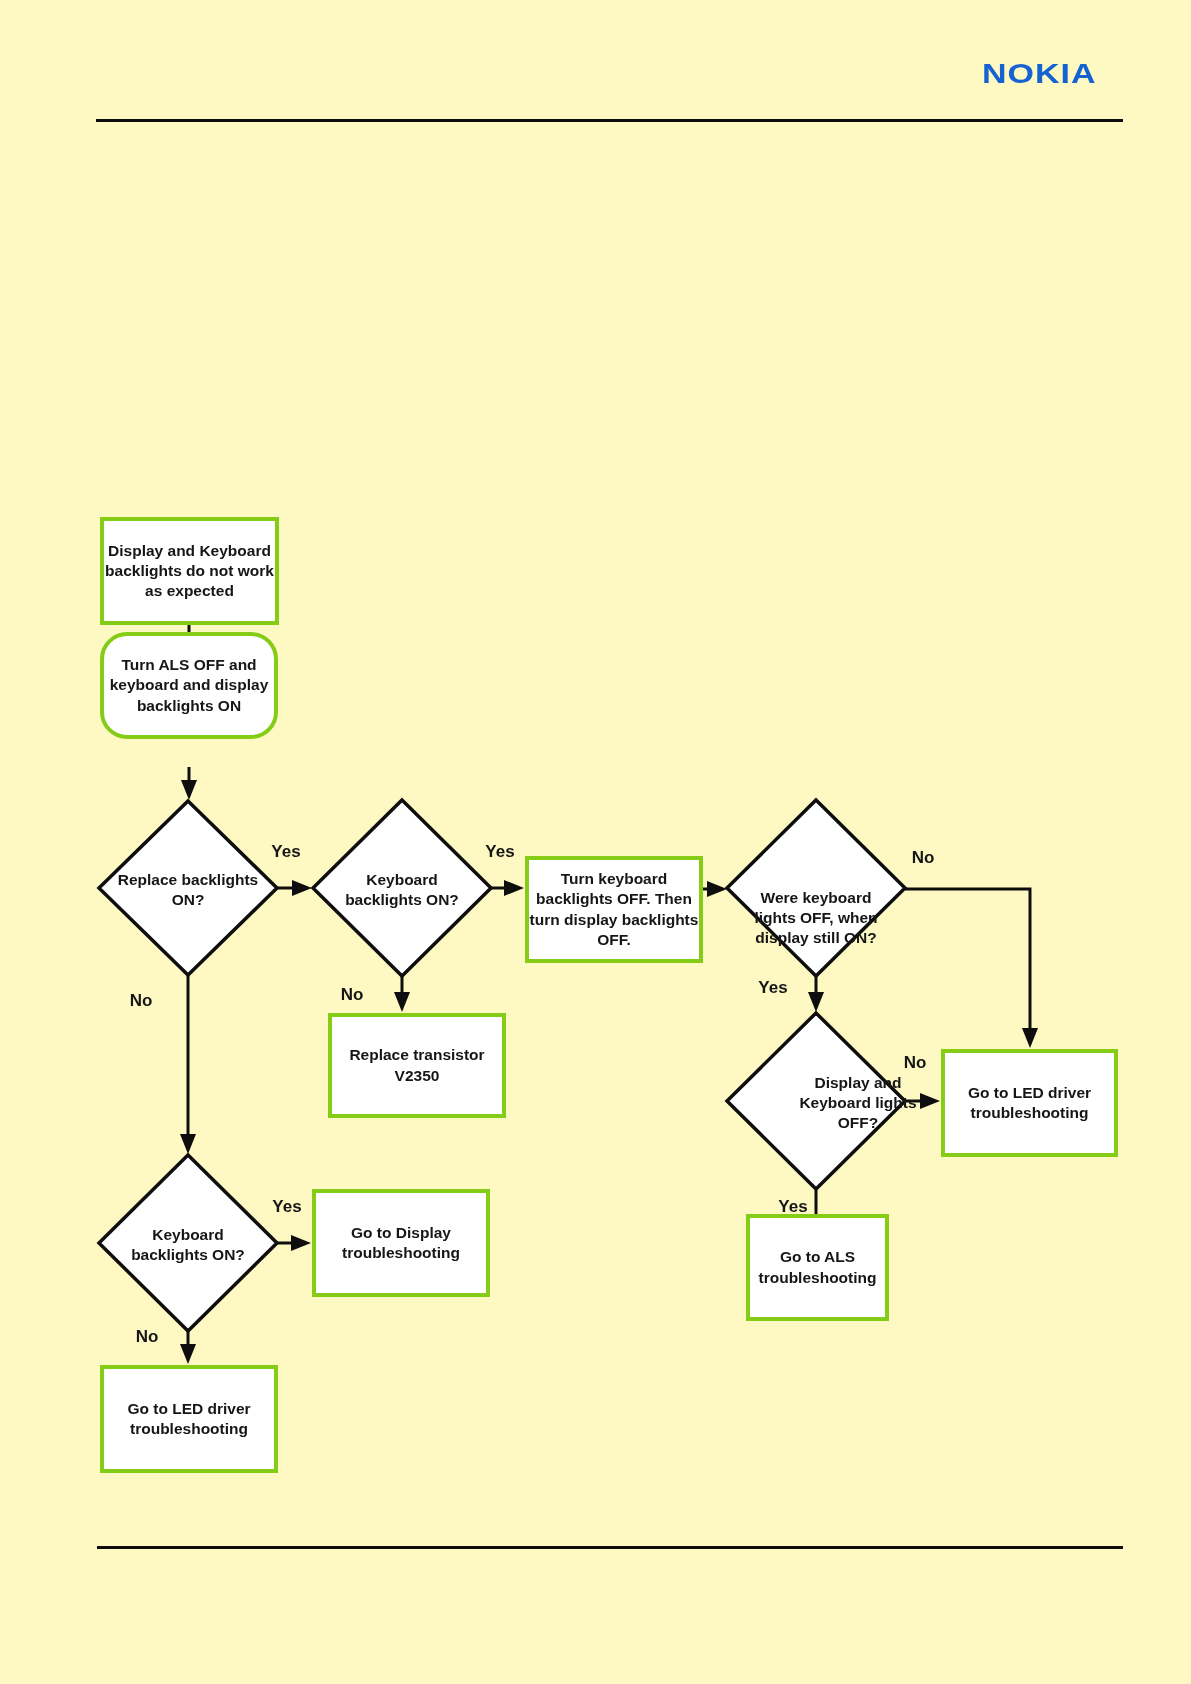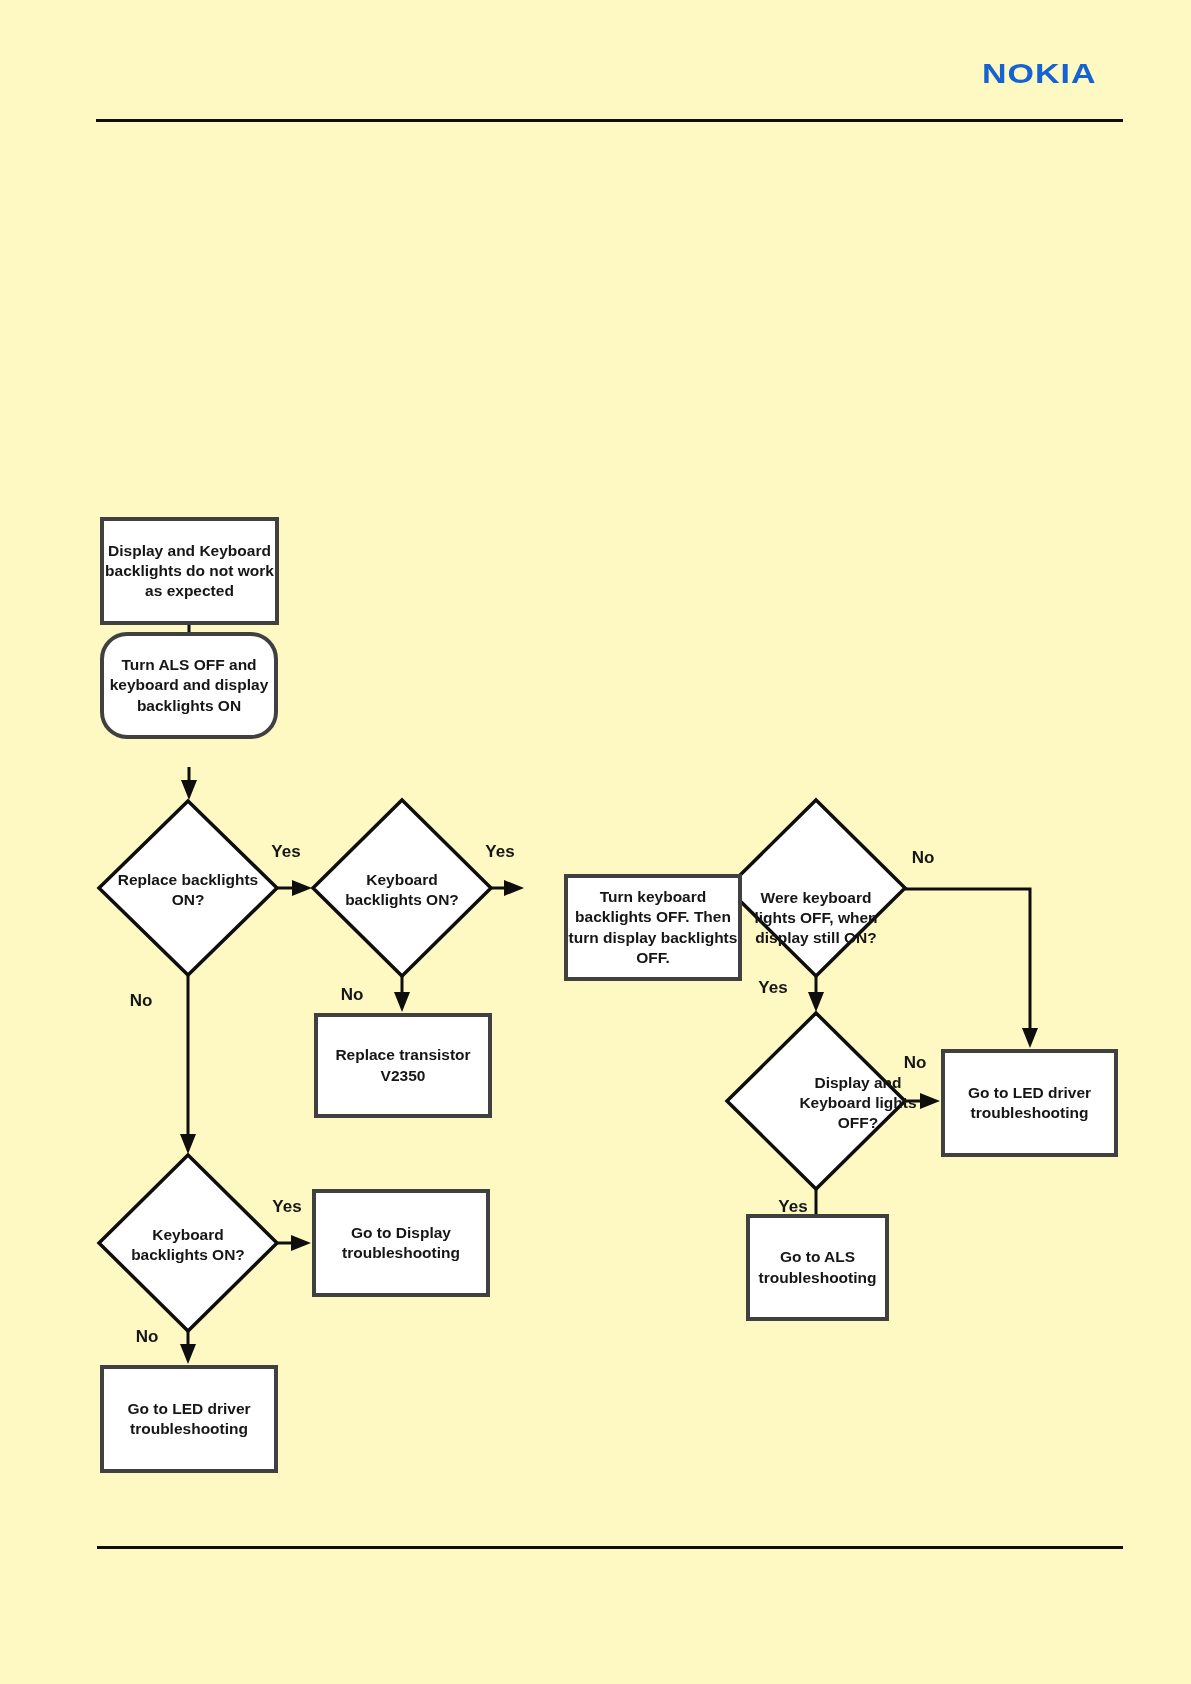--- a/index.html
+++ b/index.html
@@ -35,28 +35,28 @@
     align-items: center;
     justify-content: center;
     text-align: center;
     white-space: pre-line;
     font-weight: 700;
     font-size: 15.5px;
     line-height: 1.3;
     color: #161616;
   }
   .box {
-    border: 4px solid #404040;
+    border: 4px solid #84cc16;
     background: #ffffff;
     box-sizing: border-box;
   }
   .b1 { left: 100px; top: 517px;  width: 179px; height: 108px; }
   .b2 { left: 100px; top: 632px;  width: 178px; height: 107px; border-radius: 27px; }
-  .b3 { left: 525px; top: 874px;  width: 178px; height: 107px; margin-left: 39px; }
-  .b4 { left: 314px; top: 1013px; width: 178px; height: 105px; }
+  .b3 { left: 525px; top: 856px;  width: 178px; height: 107px; }
+  .b4 { left: 328px; top: 1013px; width: 178px; height: 105px; }
   .b5 { left: 941px; top: 1049px; width: 177px; height: 108px; }
   .b6 { left: 312px; top: 1189px; width: 178px; height: 108px; }
   .b7 { left: 746px; top: 1214px; width: 143px; height: 107px; }
   .b8 { left: 100px; top: 1365px; width: 178px; height: 108px; }
 
   .dlabel {
     position: absolute;
     transform: translate(-50%, -50%);
     text-align: center;
     white-space: pre-line;

